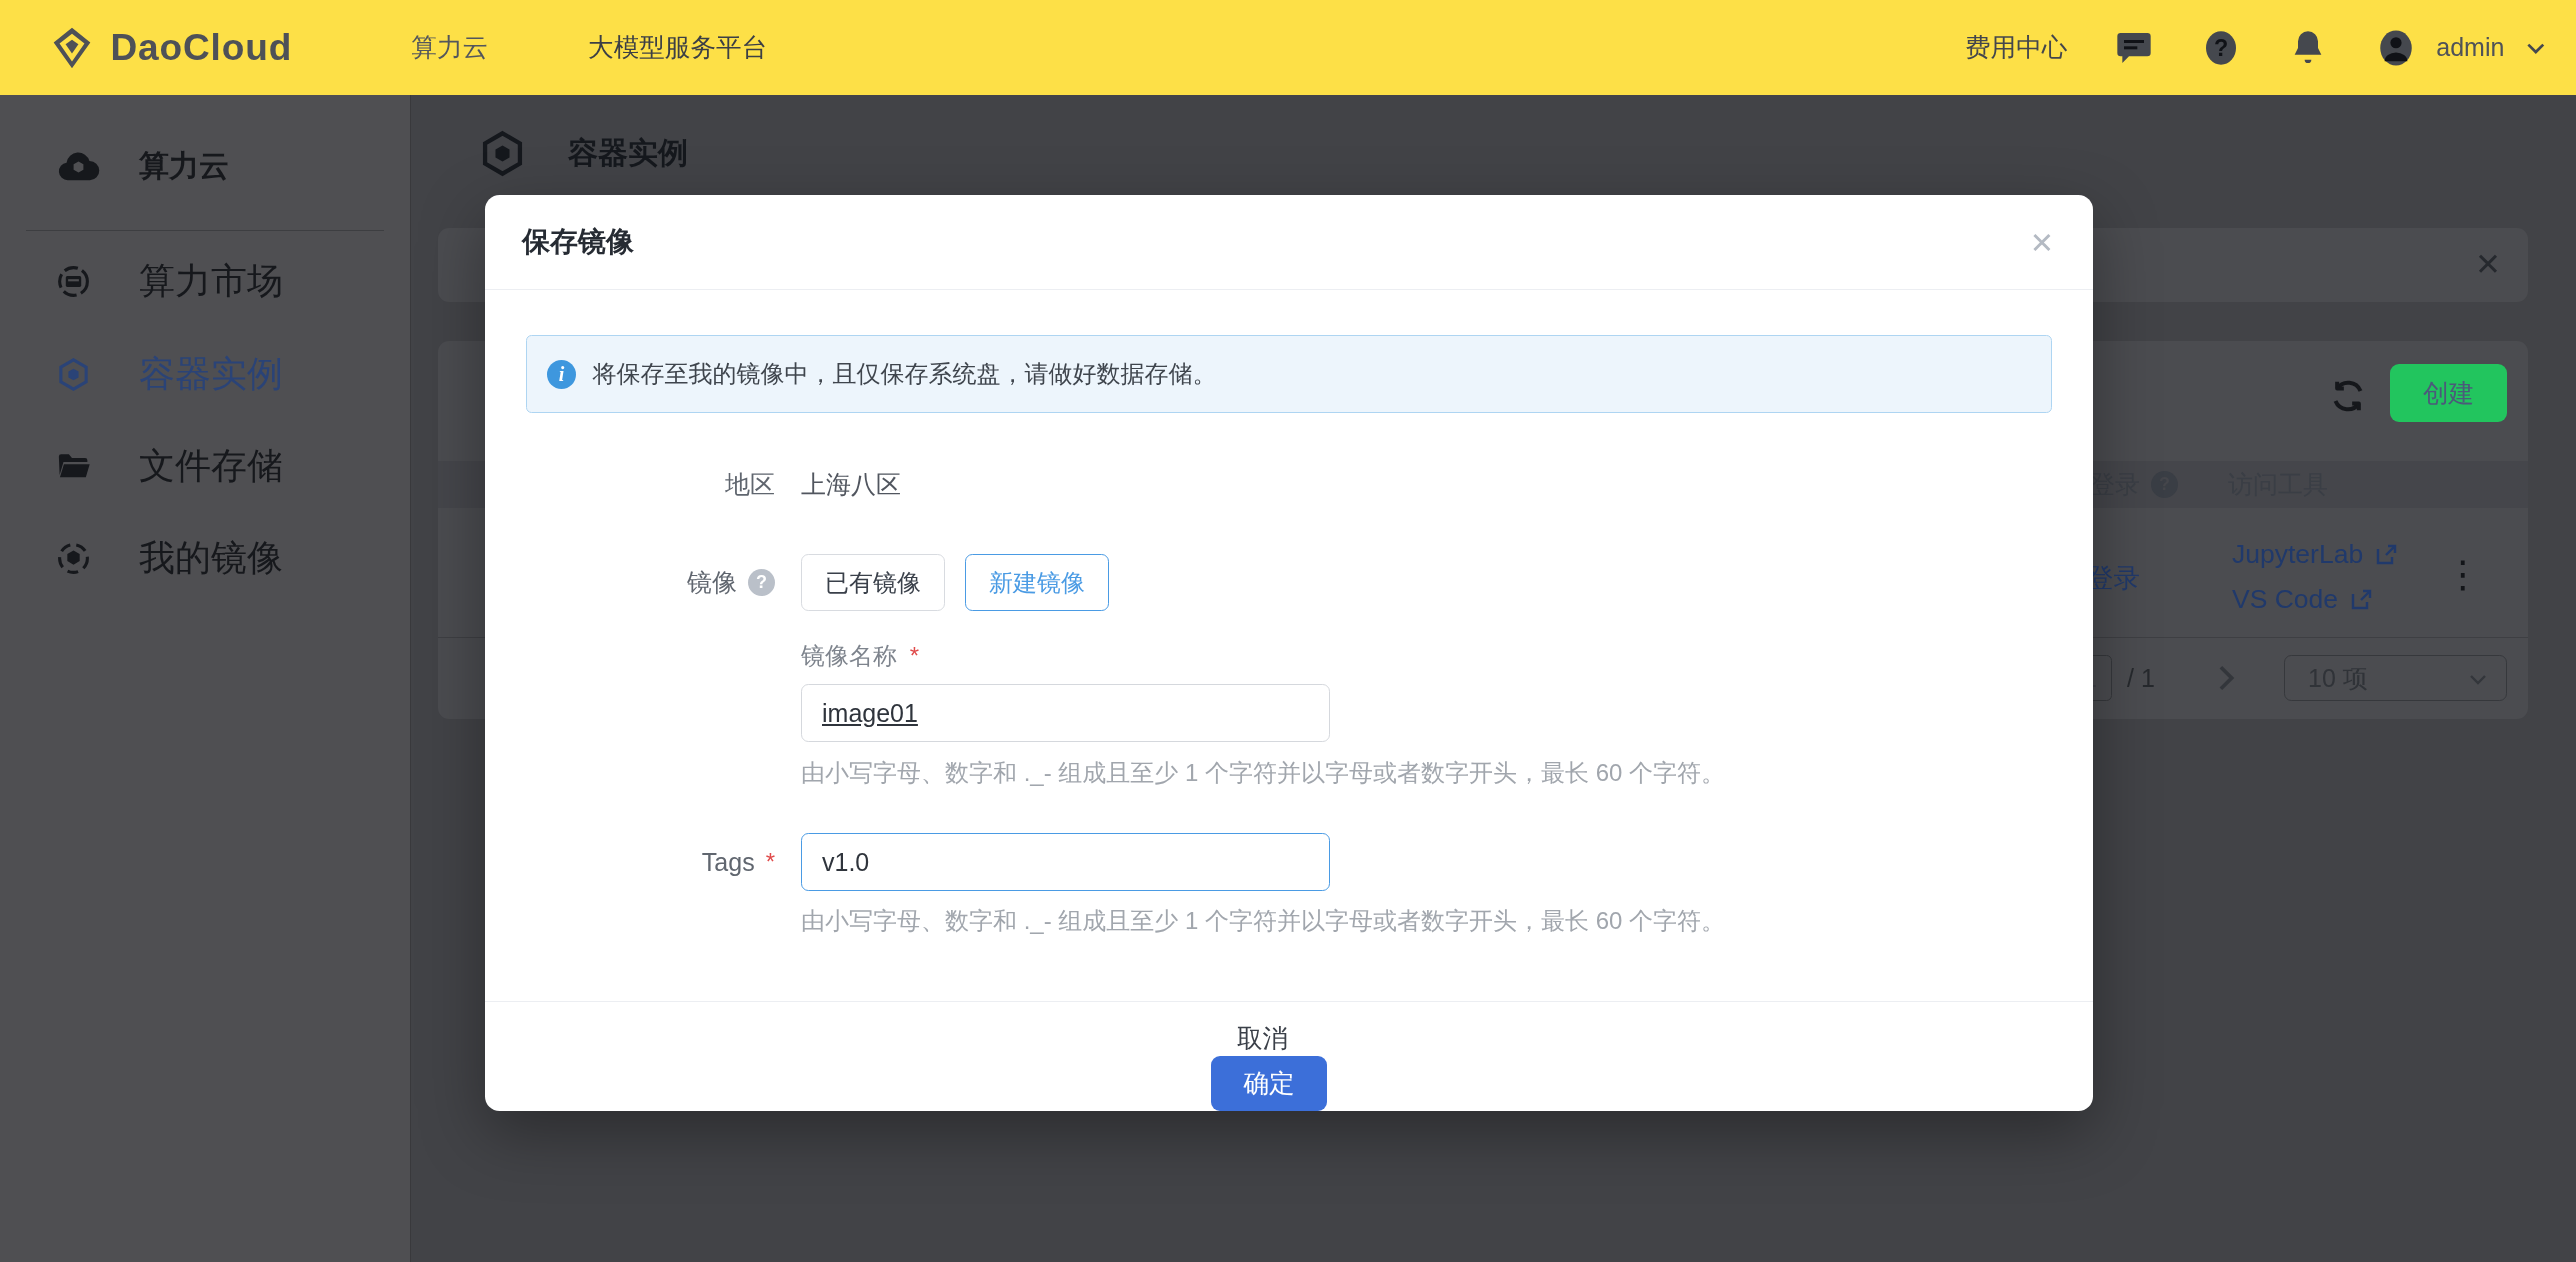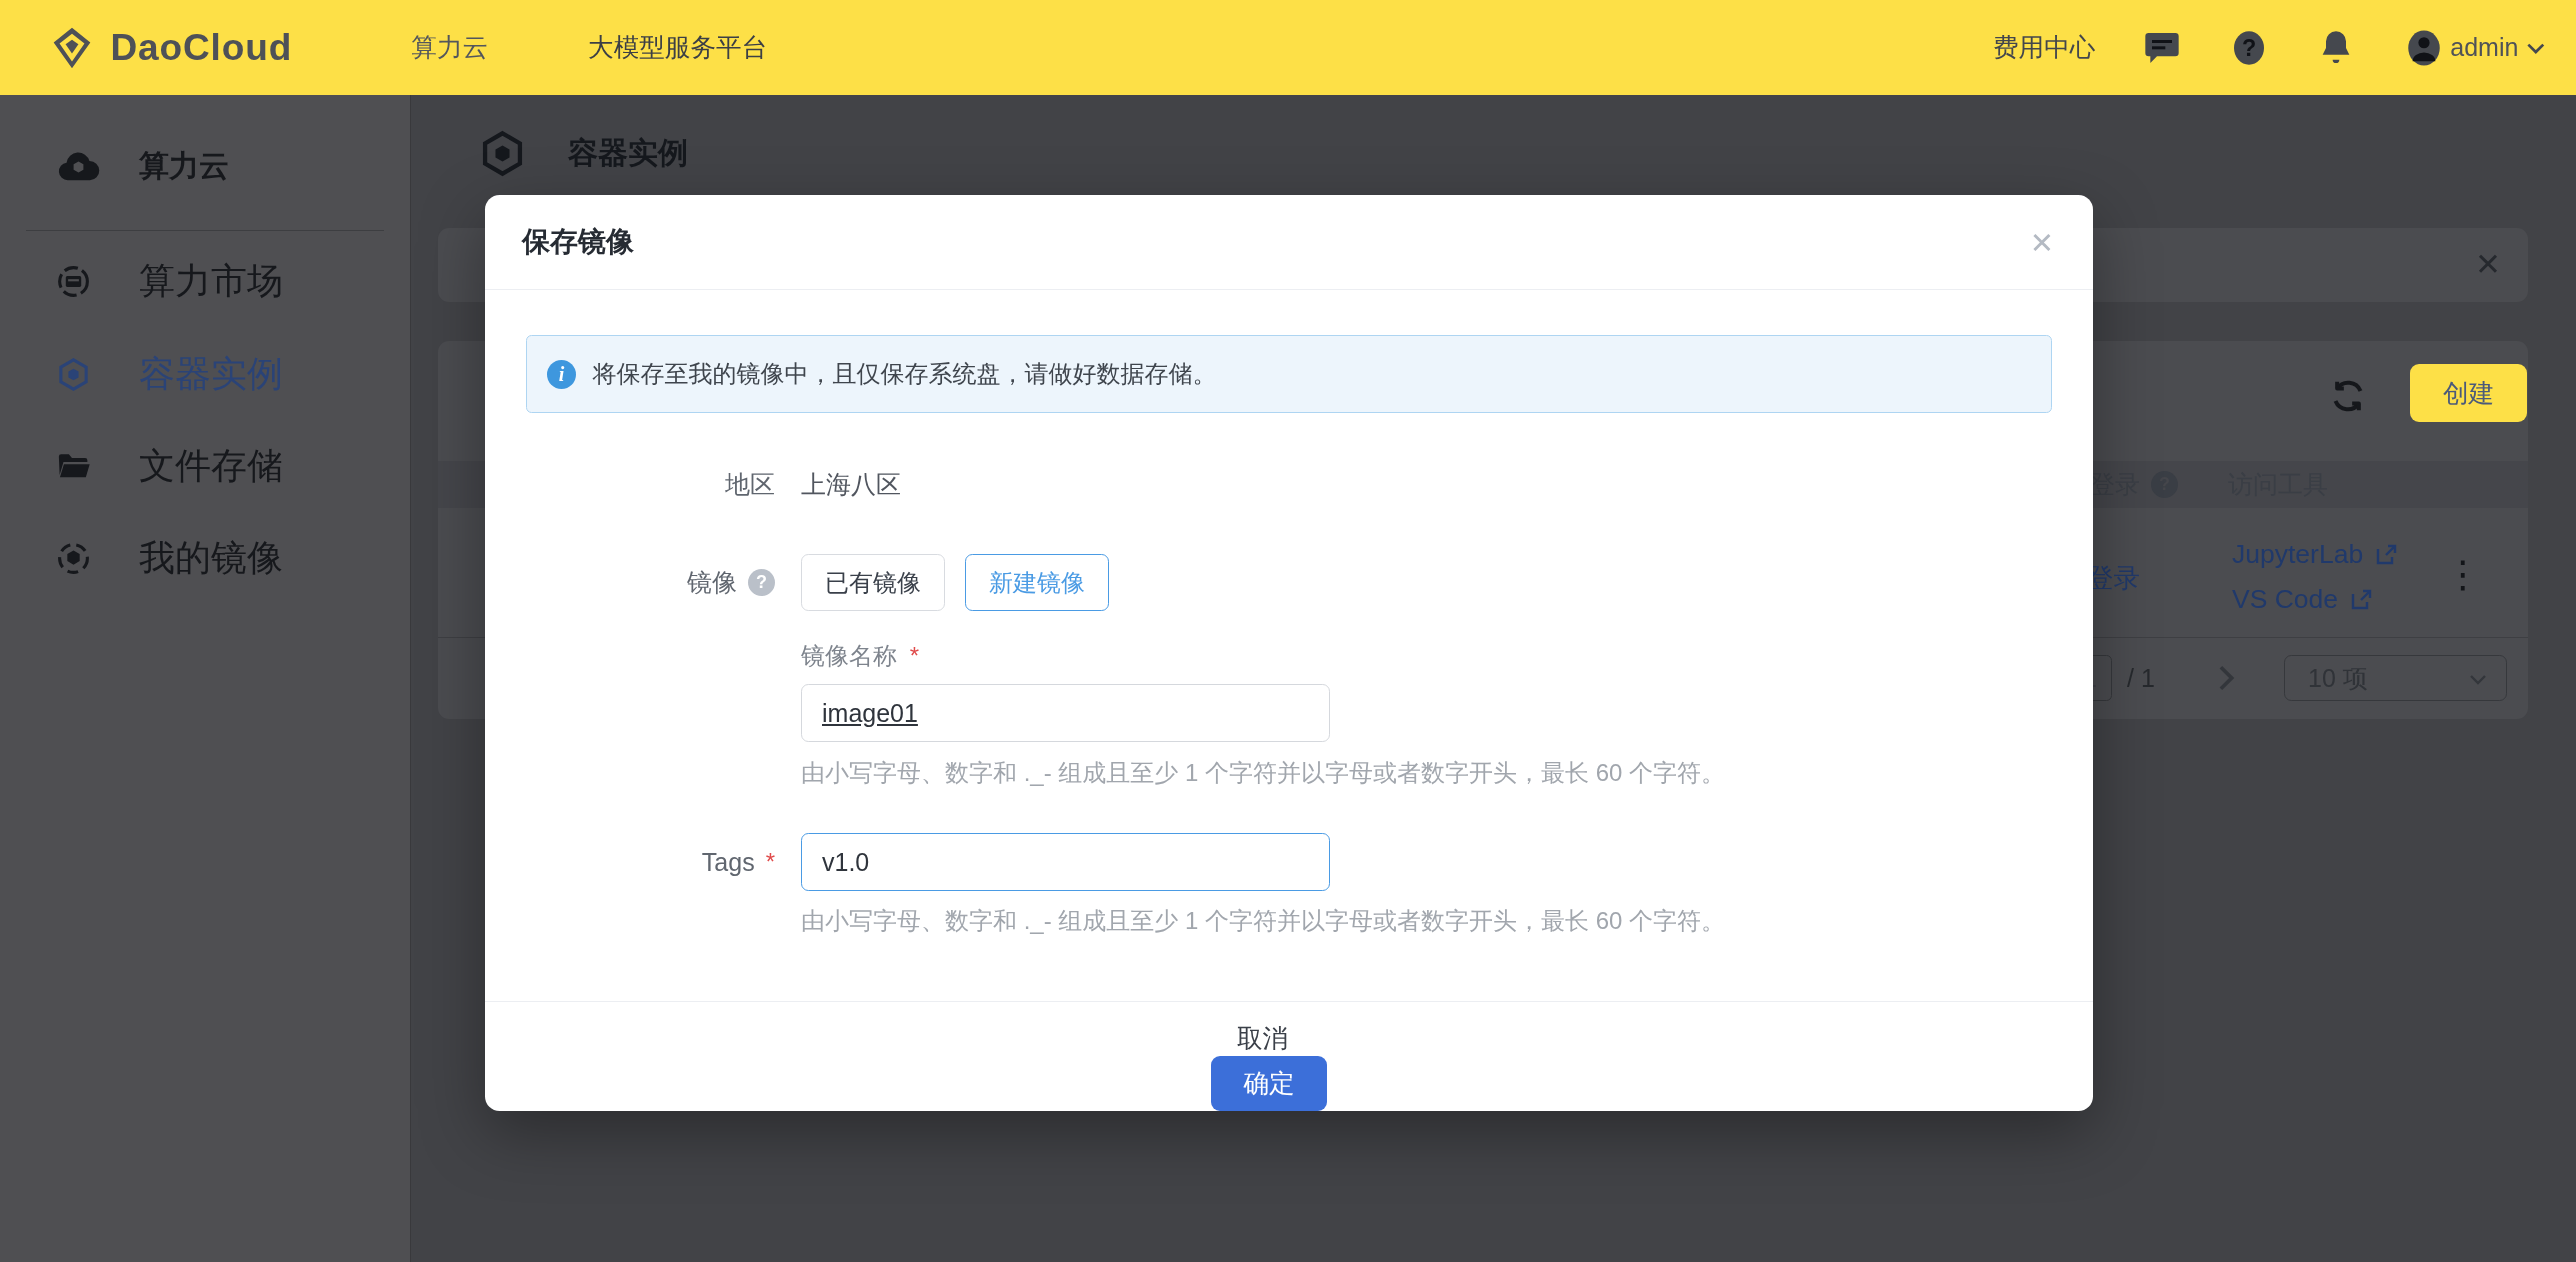--- a/index.html
+++ b/index.html
@@ -12,21 +12,21 @@
             display:flex; align-items:center; }
   .logo { display:flex; align-items:center; gap:16.4px; margin-left:50px; color:#4e5157; }
   .logo-text { font-size:37px; font-weight:bold; letter-spacing:0.9px; }
   .topnav { display:flex; align-items:center; margin-left:119px; gap:100px; }
   .topnav-item { font-size:25.6px; color:#3c3f45; cursor:pointer; }
   .topnav-item.active { color:#53565c; }
   .topbar-right { position:absolute; right:27px; top:0; height:95px; display:flex; align-items:center; gap:47px; }
   .billing { font-size:25.6px; color:#43464c; }
   .tb-icon { width:40px; height:40px; color:#45484e; }
   .tb-icon svg { width:100%; height:100%; display:block; }
-  .admin-wrap { display:flex; align-items:center; gap:5px; color:#4f5258; }
+  .admin-wrap { display:flex; align-items:center; gap:19px; color:#4f5258; }
   .admin-name { font-size:25px; }
 
   .sidebar { position:absolute; left:0; top:95px; width:411px; height:1168px; background:#4f4f52;
              border-right:0.9px solid #39393c; }
   .sb-header { position:absolute; left:0; top:37px; width:411px; height:69px; display:flex; align-items:center; }
   .sb-header .sb-icon { margin-left:55px; width:47px; height:47px; color:#16181c; }
   .sb-header .sb-label { margin-left:37px; font-size:30px; font-weight:bold; color:#16181c; }
   .sb-divider { position:absolute; left:25.6px; right:25.6px; top:135px; height:0.9px; background:#3d3e41; }
   .sb-item { position:absolute; left:0; width:411px; height:66px; display:flex; align-items:center; cursor:pointer; }
   .sb-item .sb-icon { margin-left:55px; width:37px; height:37px; color:#16181c; }
@@ -39,22 +39,22 @@
   .page-title .pt-icon { width:51px; height:51px; color:#15181d; }
   .page-title .pt-text { margin-left:40px; font-size:30px; font-weight:bold; color:#15181d; }
 
   .banner-card { position:absolute; left:27px; top:133px; width:2090px; height:74px; background:#4b4c50; border-radius:11px; }
   .banner-close { position:absolute; right:20px; top:16.4px; width:40px; height:40px; font-size:31px; color:#26292e;
                   display:flex; align-items:center; justify-content:center; cursor:pointer; }
 
   .table-card { position:absolute; left:27px; top:246px; width:2090px; height:378px; background:#4b4c50; border-radius:11px; }
   .refresh-btn { position:absolute; left:1890px; top:35px; width:40px; height:40px; color:#15171b; cursor:pointer; }
   .refresh-btn svg { width:100%; height:100%; }
-  .create-btn { position:absolute; left:1952px; top:23px; width:117px; height:58px; background:#fde047;
-                border:none; border-radius:9px; color:#4b5a7a; font-size:25.6px; cursor:pointer;margin-left:20px; }
+  .create-btn { position:absolute; left:1952px; top:23px; width:117px; height:58px; background:#22c55e;
+                border:none; border-radius:9px; color:#4b5a7a; font-size:25.6px; cursor:pointer; }
   .thead { position:absolute; left:0; top:120px; width:2090px; height:47px; background:#45464b; display:flex; align-items:center; }
   .th-login { position:absolute; left:1652px; display:flex; align-items:center; gap:11px; font-size:25px; color:#3a3e45; }
   .th-tools { position:absolute; left:1790px; font-size:25px; color:#3a3e45; }
   .q-icon-dim { width:27px; height:27px; border-radius:50%; background:#3a3e45; color:#45464b;
                 font-size:18px; font-weight:bold; display:flex; align-items:center; justify-content:center; }
   .trow-divider { position:absolute; left:0; top:296px; width:2090px; height:0.9px; background:#3e3f43; }
   .link-dim { color:#20396b; font-size:26.5px; text-decoration:none; display:inline-flex; align-items:center; gap:11px; cursor:pointer; }
   .cell-login { position:absolute; left:1649px; top:219px; }
   .cell-tool1 { position:absolute; left:1794px; top:198px; }
   .cell-tool2 { position:absolute; left:1794px; top:243px; }

